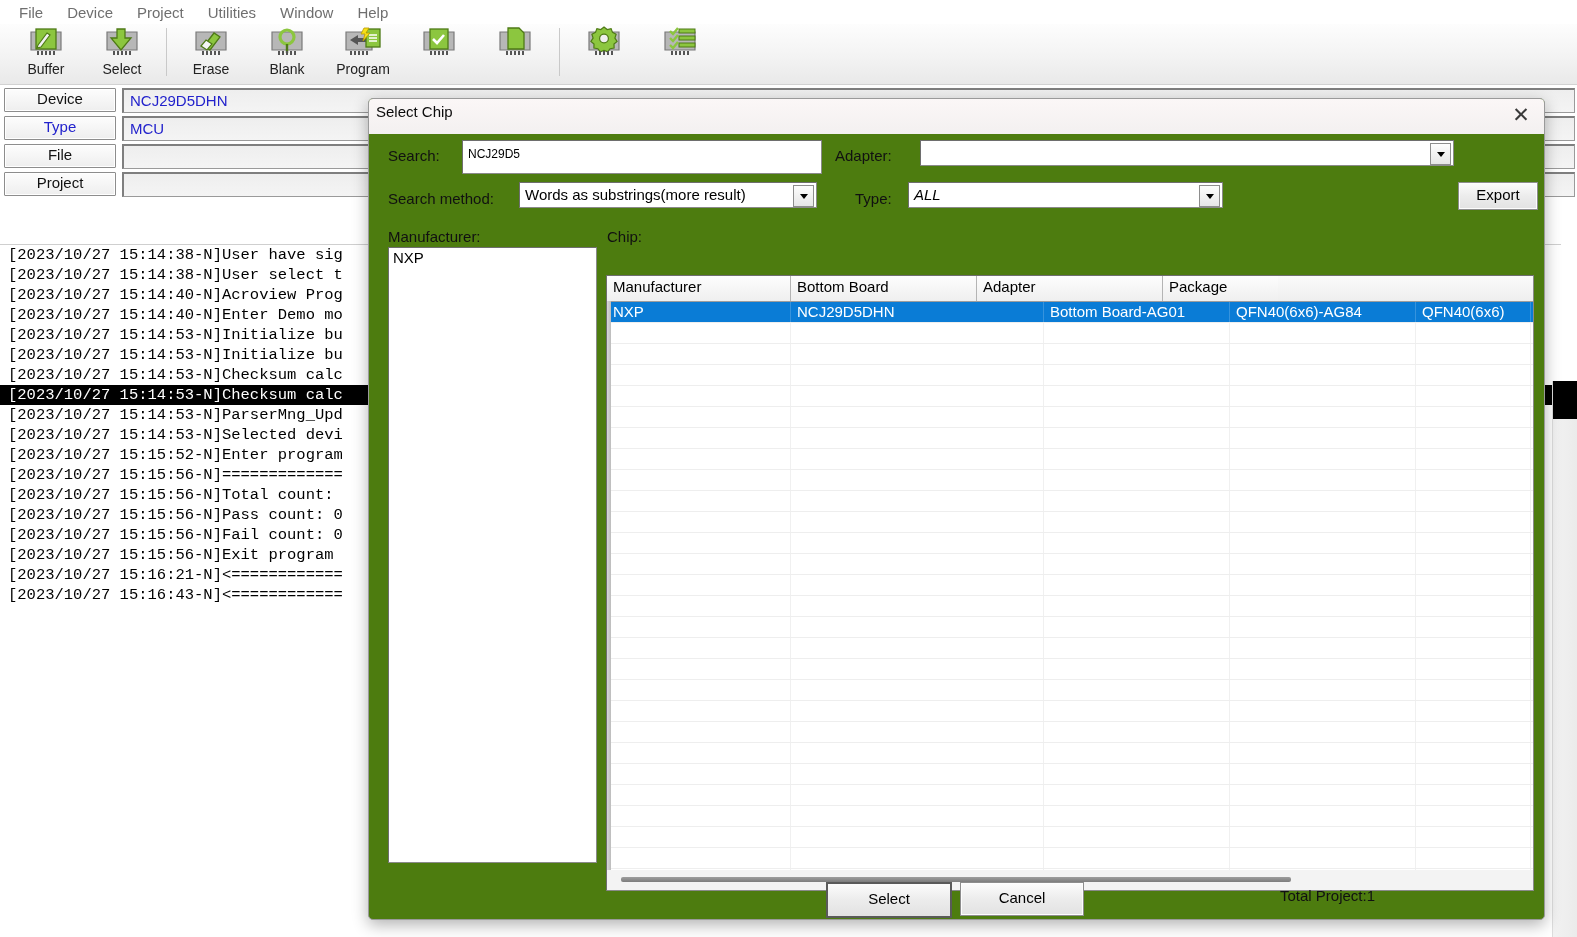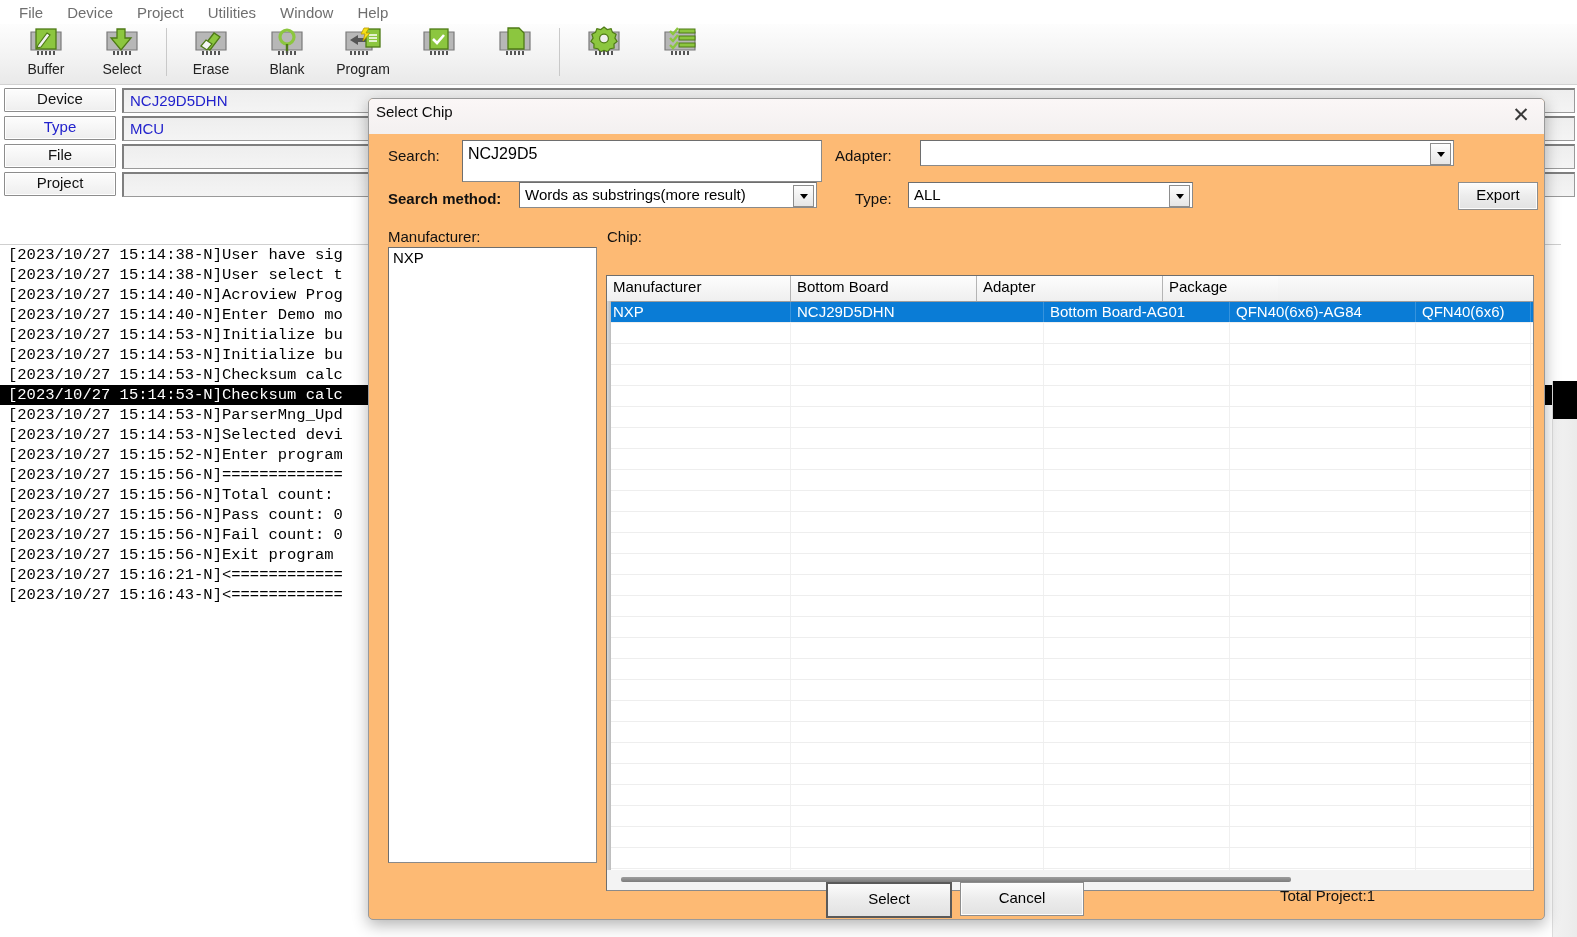--- a/index.html
+++ b/index.html
@@ -46,34 +46,34 @@
            line-height:20px;white-space:pre;color:#000;padding-left:8px;}
   .logline.sel{background:#000;color:#fff;}
 
   .rt-scroll{position:absolute;right:0;top:381px;width:37px;height:937px;}
   .rt-scroll .track{position:absolute;right:0;top:0;width:24px;height:100%;
                     background:linear-gradient(to right,#f2f2f2,#ebebeb);border-left:1px solid #ddd;}
   .rt-scroll .thumb{position:absolute;right:0px;top:0;width:24px;height:38px;background:#000;}
 
   
   #dlg{position:absolute;left:368px;top:98px;width:1175px;height:820px;
-       background:#fdba74;border:1px solid #9a9a9a;border-radius:5px;
+       background:#4d7c0f;border:1px solid #9a9a9a;border-radius:5px;
        box-shadow:0 5px 16px rgba(0,0,0,.30);overflow:hidden;}
   .dlg-cap{height:31px;background:linear-gradient(to bottom,#fbf7f7,#f3f0f0);
            display:flex;align-items:flex-start;padding:4px 0 0 7px;position:relative;}
   .dlg-title{font-size:15px;color:#0b0b0b;}
   .dlg-close{position:absolute;right:0;top:0;width:46px;height:31px;display:flex;
              align-items:center;justify-content:center;font-size:21px;color:#3a3a3a;cursor:default;}
 
   .dlg-body{position:absolute;left:0;right:0;top:31px;bottom:0;}
 
   .lbl{font-size:15px;color:#111;}
 
   .txtin{background:#fff;border:1px solid #8a8a8a;border-top-color:#6e6e6e;border-left-color:#6e6e6e;
-         height:42px;line-height:26px;padding-left:5px;font-size:16px;color:#000;box-sizing:border-box;}
+         height:34px;line-height:26px;padding-left:5px;font-size:12px;color:#000;box-sizing:border-box;}
   .combo{background:#fff;border:1px solid #8a8a8a;border-top-color:#6e6e6e;border-left-color:#6e6e6e;
          height:26px;box-sizing:border-box;position:relative;display:flex;align-items:center;}
   .combo .cval{padding-left:5px;font-size:15px;color:#000;line-height:24px;}
   .combo .arrow{position:absolute;right:2px;top:2px;width:19px;height:20px;
                 background:linear-gradient(to bottom,#fdfdfd,#e6e6e6);border:1px solid #8d8d8d;
                 display:flex;align-items:center;justify-content:center;}
   .combo .arrow i{display:block;width:0;height:0;border-left:4px solid transparent;
                   border-right:4px solid transparent;border-top:5px solid #000;}
 
   .btn{background:linear-gradient(to bottom,#fcfcfc,#ececec 50%,#e2e2e2);
@@ -364,30 +364,30 @@
     <div class="txtin" style="position:absolute;left:93px;top:10px;width:360px;">NCJ29D5</div>
 
     <div class="lbl" style="position:absolute;left:466px;top:17px;">Adapter:</div>
     <div class="combo" style="position:absolute;left:551px;top:10px;width:534px;">
       <span class="cval"></span>
       <span class="arrow">
           <i></i>
         </span>
     </div>
 
-    <div class="lbl" style="position:absolute;left:19px;top:60px;font-weight:bold;">Search method:</div>
+    <div class="lbl" style="position:absolute;left:19px;top:60px;">Search method:</div>
     <div class="combo" style="position:absolute;left:150px;top:52px;width:298px;text-align:center;">
       <span class="cval">Words as substrings(more result)</span>
       <span class="arrow">
           <i></i>
         </span>
     </div>
 
     <div class="lbl" style="position:absolute;left:486px;top:60px;">Type:</div>
-    <div class="combo" style="position:absolute;left:539px;top:52px;width:285px;">
+    <div class="combo" style="position:absolute;left:539px;top:52px;width:315px;font-style:italic;">
       <span class="cval">ALL</span>
       <span class="arrow">
           <i></i>
         </span>
     </div>
 
     <div class="btn" style="position:absolute;left:1089px;top:52px;width:78px;height:26px;line-height:24px;">Export</div>
 
     <div class="lbl" style="position:absolute;left:19px;top:98px;">Manufacturer:</div>
     <div class="lbl" style="position:absolute;left:238px;top:98px;">Chip:</div>

